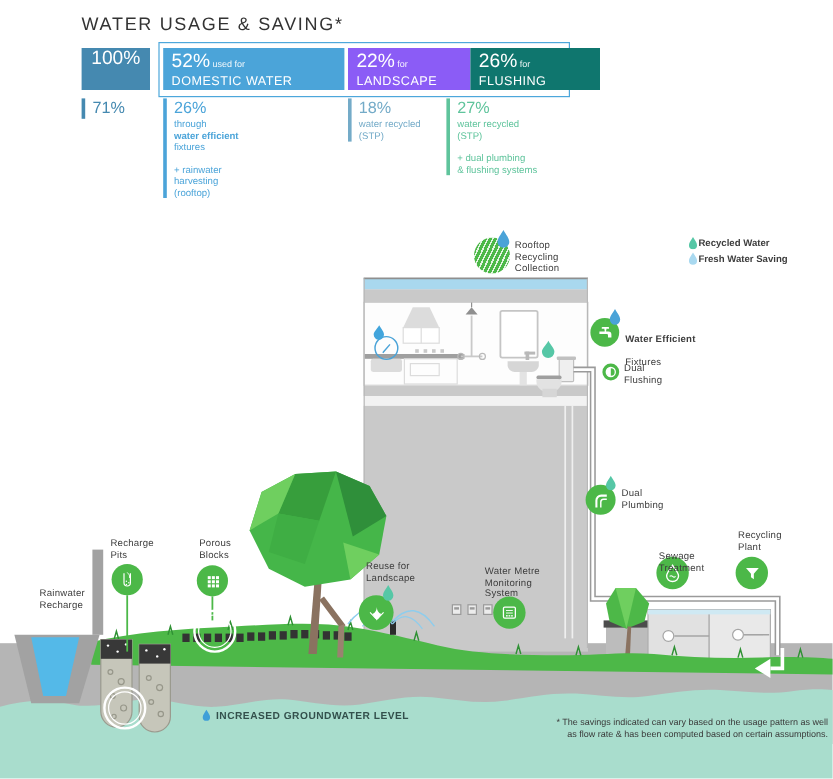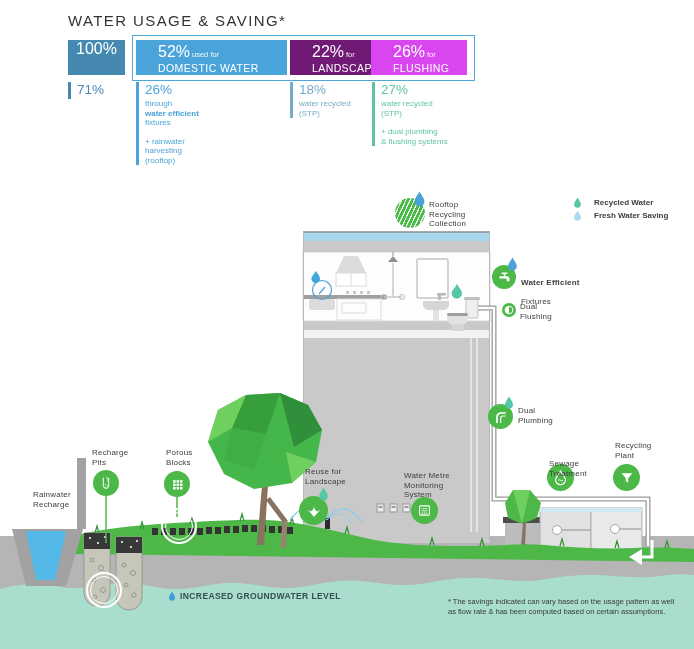--- a/index.html
+++ b/index.html
@@ -5,43 +5,43 @@
   html,body{margin:0;padding:0;background:#fff}
   .stage{position:relative;width:694px;height:649px;background:#ffffff;overflow:hidden;
          font-family:"Liberation Sans",sans-serif;color:#3d3d3d}
   .scene{position:absolute;left:0;top:0}
 
   
   .title{position:absolute;left:68px;top:12px;font-size:15px;letter-spacing:1.4px;color:#333;font-weight:400}
   .box{position:absolute;top:40px;height:35px;color:#fff;box-sizing:border-box}
   .box.total{left:68px;width:57px;display:flex;align-items:flex-start;justify-content:center;font-size:16px;background:#4589b0}
   .bracket{position:absolute;left:132px;top:35px;width:341px;height:44px;border:1px solid #4da7db}
-  .seg{padding:3px 0 0 22px}
+  .seg{padding:3px 0 0 7px}
   .seg .pct{font-size:16px}
   .seg .qual{font-size:7.5px;opacity:.92;margin-left:2px}
   .seg .nm{font-size:10.5px;font-weight:normal;letter-spacing:.4px;margin-top:1px}
   .sav{position:absolute;top:82px;padding-left:6px;border-left:3px solid}
   .sav .v{font-size:13.5px;display:block;margin-bottom:2px}
   .sav .ln{font-size:8px;line-height:9.5px;white-space:pre-line}
   .sav .ln.b{font-weight:bold}
   .sav .extra{font-size:8px;line-height:9.5px;white-space:pre-line;margin-top:9px}
 
   
   .lbl{position:absolute;font-size:8px;line-height:9.5px;color:#3d3d3d;white-space:pre-line;letter-spacing:.2px}
   .lbl .b{font-weight:bold}
   .icon{position:absolute;border-radius:50%;background:#4cb848;display:flex;align-items:center;justify-content:center}
   .icon .drop{position:absolute}
   .icon.hatch{background:
      repeating-linear-gradient(115deg, rgba(255,255,255,0) 0 2.6px, rgba(255,255,255,.85) 2.6px 3.8px),#4cb848}
   .legend{position:absolute;left:573px;top:196px;font-size:8px;line-height:13px;font-weight:bold;color:#3d3d3d}
-  .legend .row{display:flex;align-items:center;gap:12px;height:13px}
+  .legend .row{display:flex;align-items:center;gap:0;height:13px}
   .gw{position:absolute;left:168px;top:591px;display:flex;align-items:center;gap:4px;
       font-size:8.5px;font-weight:bold;letter-spacing:.4px;color:#33504c}
   .footnote{position:absolute;left:448px;top:597px;width:242px;font-size:7.5px;line-height:9.5px;
-            color:#3a3a3a;white-space:pre-line;text-align:left}
+            color:#3a3a3a;white-space:pre-line;text-align:right}
 </style>
 </head>
 <body>
 
 <div class="stage">
 
   <svg class="scene" width="694" height="649" viewBox="0 0 694 649">
 
     <rect x="0" y="536" width="694" height="84" fill="#b5b5b5"></rect>
 
@@ -237,25 +237,25 @@
 
   <div class="box total">
     <span>100%</span>
   </div>
   <div class="bracket"></div>
 
   <div class="box seg" style="left:136px;width:151px;background:#4ba4d9">
     <div><span class="pct">52%</span><span class="qual">used for</span></div>
     <div class="nm">DOMESTIC WATER</div>
   </div>
-  <div class="box seg" style="left:290px;width:102px;background:#701a75">
+  <div class="box seg" style="left:290px;width:102px;background:#8b5cf6">
     <div><span class="pct">22%</span><span class="qual">for</span></div>
     <div class="nm">LANDSCAPE</div>
   </div>
-  <div class="box seg" style="left:371px;width:96px;background:#d946ef">
+  <div class="box seg" style="left:392px;width:108px;background:#0f766e">
     <div><span class="pct">26%</span><span class="qual">for</span></div>
     <div class="nm">FLUSHING</div>
   </div>
 
   <div class="sav" style="left:68px;border-color:#4589b0;color:#4589b0">
     <span class="v">71%</span>
   </div>
   <div class="sav" style="left:136px;border-color:#4ba4d9;color:#4ba4d9">
     <span class="v">26%</span>
     <div class="ln">through</div>

